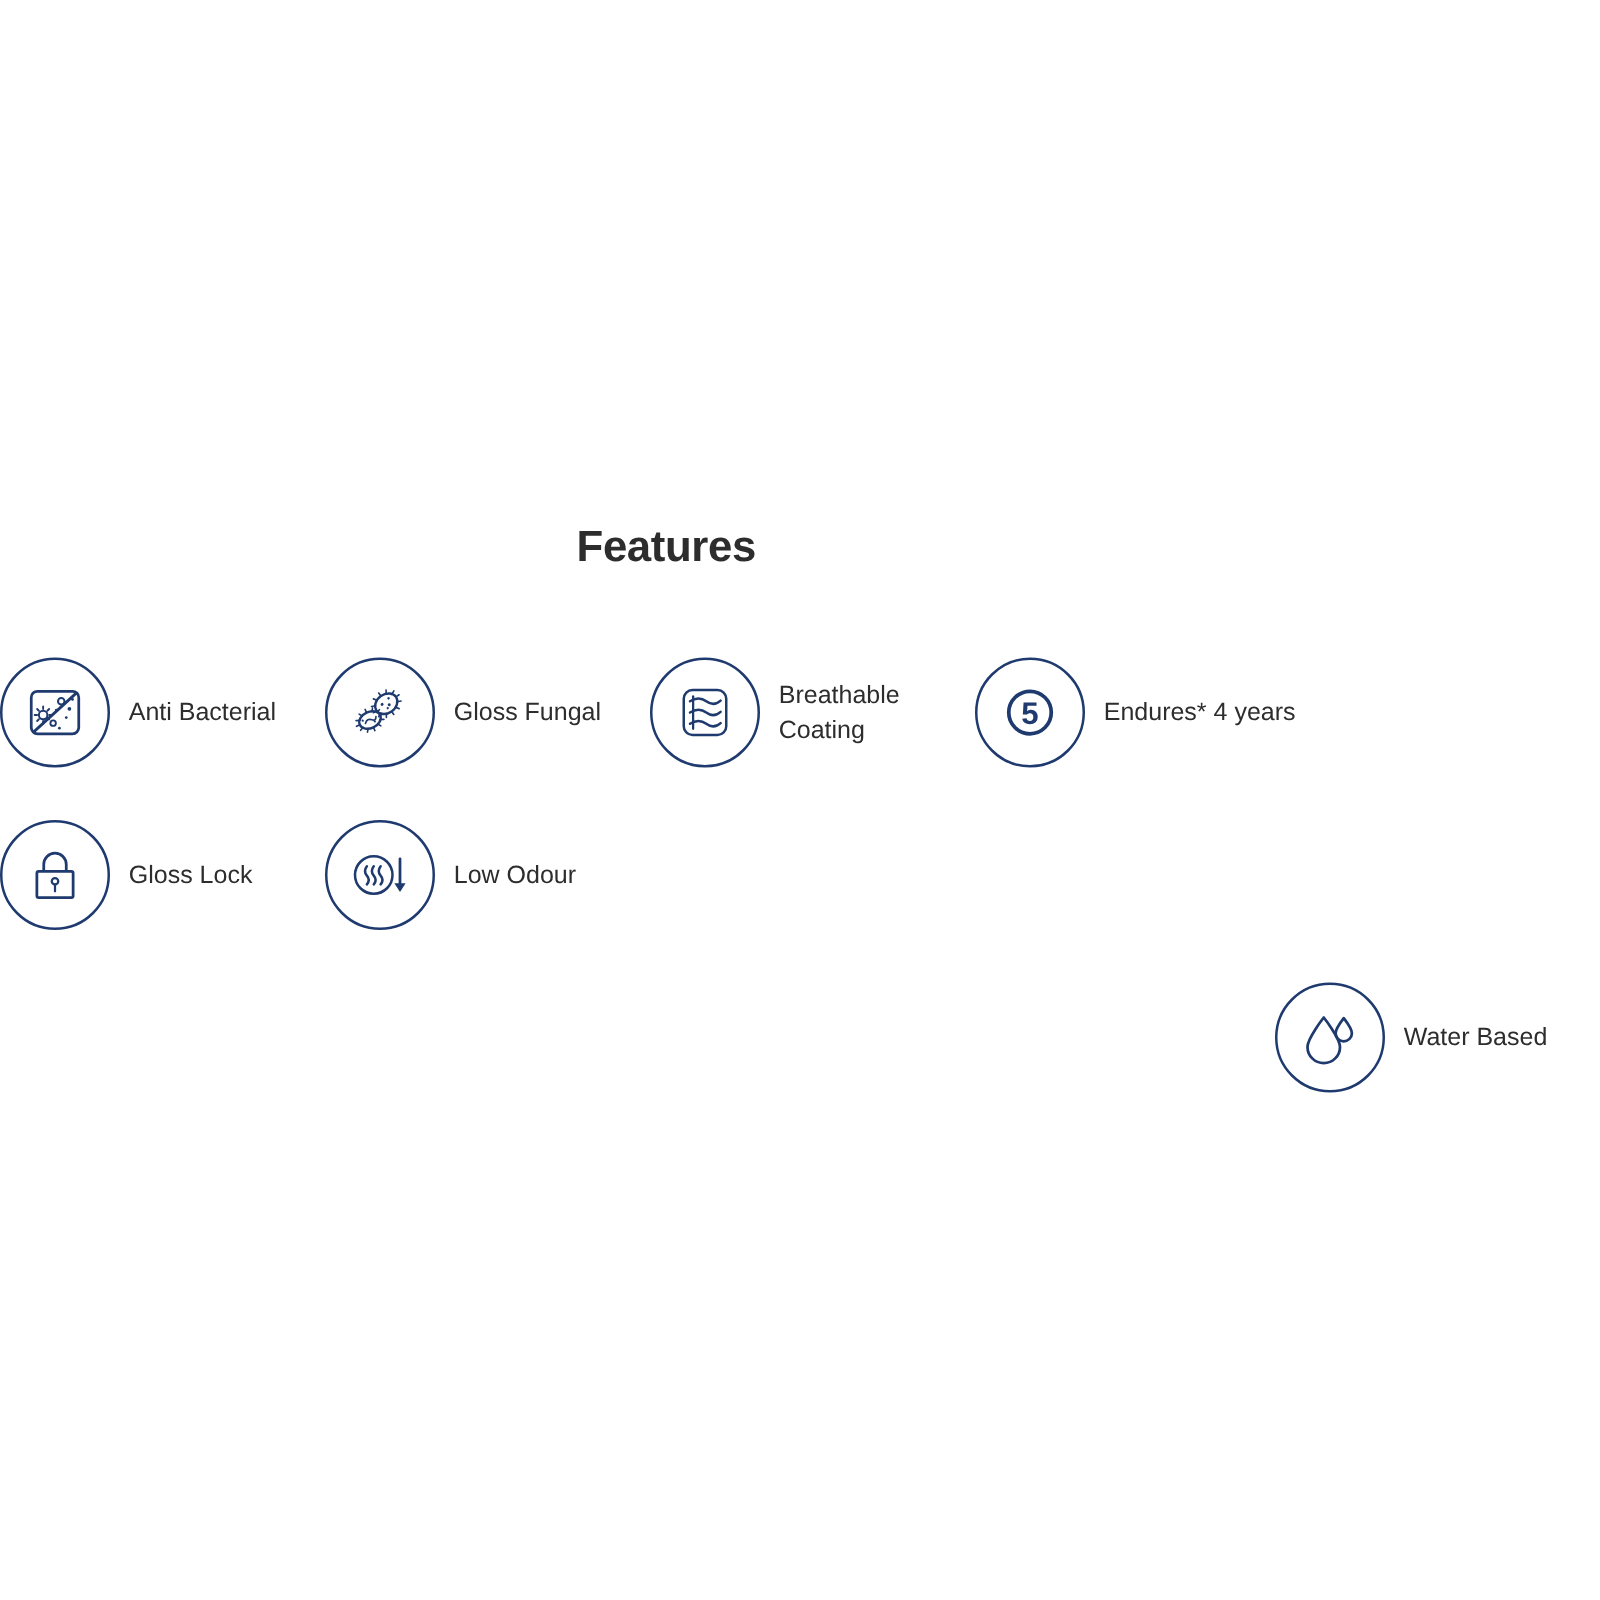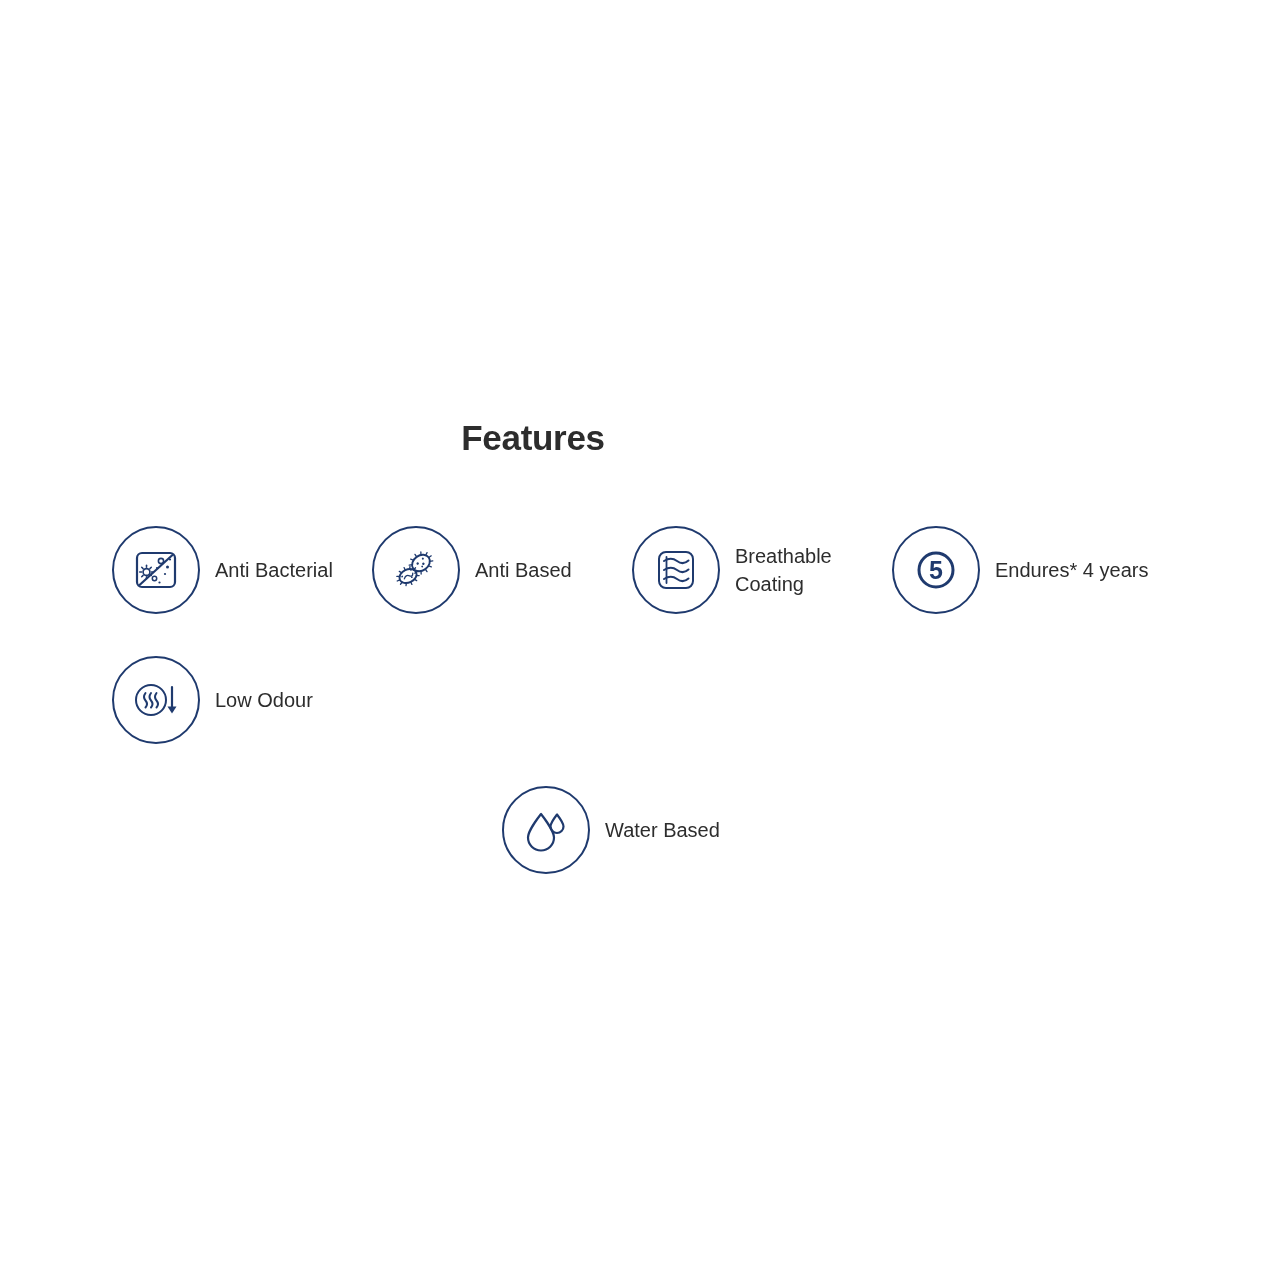--- a/index.html
+++ b/index.html
@@ -44,27 +44,27 @@
     width: 1280px;
   }
 
   .feature-row {
     display: flex;
     flex-direction: row;
     width: 1280px;
   }
 
   .feature-row.row-1, .feature-row.row-2 {
-    padding-left: 112px;
     box-sizing: border-box;
   }
 
   .feature-row.row-3 {
     padding-left: 502px;
     box-sizing: border-box;
+    justify-content: flex-end;
   }
 
   .feature-item {
     display: flex;
     flex-direction: row;
     align-items: center;
     width: 260px;
     height: 130px;
     box-sizing: border-box;
   }
@@ -176,21 +176,21 @@
                 <line x1="-9" y1="0" x2="-11.9" y2="0"></line>
                 <line x1="-7.6" y1="-3.1" x2="-10.3" y2="-4.3"></line>
                 <line x1="-4.3" y1="-5.5" x2="-5.9" y2="-7.9"></line>
               </g>
               <path d="M -4.5 1 Q -1.5 -2.5 1.5 0.5 Q 4 3 5.5 -0.5" stroke="#1f3a6e" stroke-width="1.3" fill="none" stroke-linecap="round"></path>
               <circle cx="-5.5" cy="-2" r="0.9" fill="#1f3a6e"></circle>
               <circle cx="3" cy="2.6" r="0.9" fill="#1f3a6e"></circle>
             </g>
           </svg>
         </div>
-        <div class="feature-label">Anti Based</div>
+        <div class="feature-label">Gloss Fungal</div>
       </div>
 
       <div class="feature-item">
         <div class="icon-badge">
           <svg width="56" height="56" viewBox="0 0 56 56" fill="none">
             <rect x="11" y="10" width="34" height="36" rx="7" ry="7" stroke="#1f3a6e" stroke-width="2" fill="none"></rect>
             <line x1="18.5" y1="15" x2="18.5" y2="41" stroke="#1f3a6e" stroke-width="1.8" stroke-linecap="round"></line>
             <path d="M 16 19 Q 23 14.5 29 19 Q 35 23.5 40.5 18.5" stroke="#1f3a6e" stroke-width="2" fill="none" stroke-linecap="round"></path>
             <path d="M 16 28 Q 23 23.5 29 28 Q 35 32.5 40.5 27.5" stroke="#1f3a6e" stroke-width="2" fill="none" stroke-linecap="round"></path>
             <path d="M 16 37 Q 23 32.5 29 37 Q 35 41.5 40.5 36.5" stroke="#1f3a6e" stroke-width="2" fill="none" stroke-linecap="round"></path>
@@ -207,20 +207,31 @@
             <text x="28" y="37" text-anchor="middle" font-family="Liberation Sans, sans-serif" font-size="25" font-weight="bold" fill="#1f3a6e">5</text>
           </svg>
         </div>
         <div class="feature-label">Endures* 4 years</div>
       </div>
 
     </div>
 
     <div class="feature-row row-2">
 
+      <div class="feature-item">
+        <div class="icon-badge">
+          <svg width="56" height="56" viewBox="0 0 56 56" fill="none">
+            <path d="M 19 25 L 19 19.5 A 9 9 0 0 1 37 19.5 L 37 25" stroke="#1f3a6e" stroke-width="2.2" fill="none"></path>
+            <rect x="13.5" y="25" width="29" height="21" rx="1.5" ry="1.5" stroke="#1f3a6e" stroke-width="2.2" fill="none"></rect>
+            <circle cx="28" cy="33" r="2.6" stroke="#1f3a6e" stroke-width="1.8" fill="none"></circle>
+            <line x1="28" y1="35.4" x2="28" y2="41" stroke="#1f3a6e" stroke-width="1.8" stroke-linecap="round"></line>
+          </svg>
+        </div>
+        <div class="feature-label">Gloss Lock</div>
+      </div>
 
       <div class="feature-item">
         <div class="icon-badge">
           <svg width="56" height="56" viewBox="0 0 56 56" fill="none">
             <circle cx="23" cy="28" r="15" stroke="#1f3a6e" stroke-width="2" fill="none"></circle>
             <path d="M 17.5 21 Q 14.5 25 17.5 28.5 Q 20.5 32 17.5 35.5" stroke="#1f3a6e" stroke-width="2" fill="none" stroke-linecap="round"></path>
             <path d="M 23 21 Q 20 25 23 28.5 Q 26 32 23 35.5" stroke="#1f3a6e" stroke-width="2" fill="none" stroke-linecap="round"></path>
             <path d="M 28.5 21 Q 25.5 25 28.5 28.5 Q 31.5 32 28.5 35.5" stroke="#1f3a6e" stroke-width="2" fill="none" stroke-linecap="round"></path>
             <line x1="44" y1="15" x2="44" y2="39" stroke="#1f3a6e" stroke-width="2.2" stroke-linecap="round"></line>
             <path d="M 39.5 34.5 L 44 41.5 L 48.5 34.5 Z" fill="#1f3a6e"></path>

